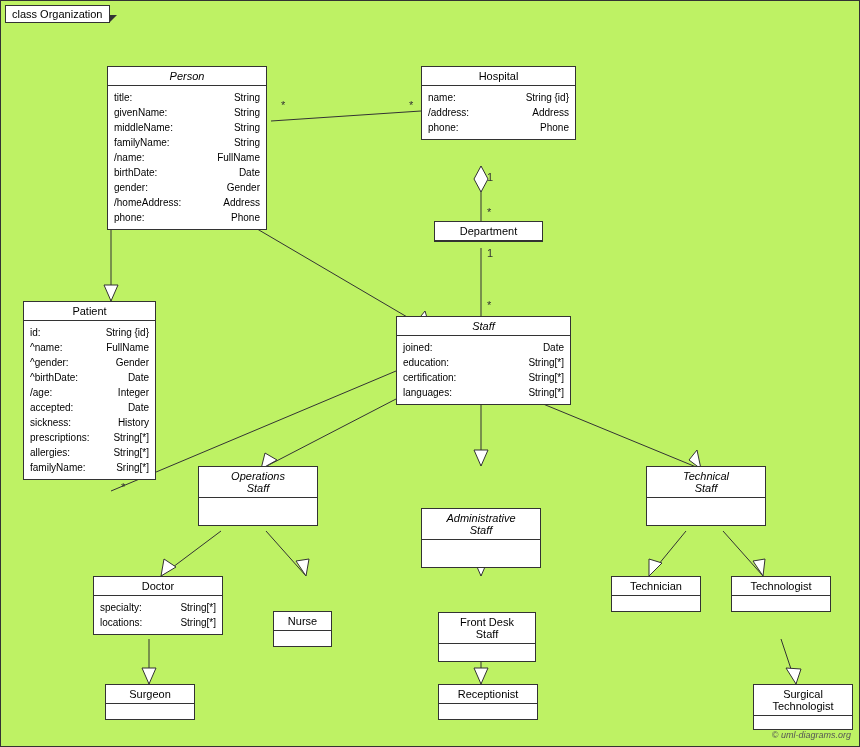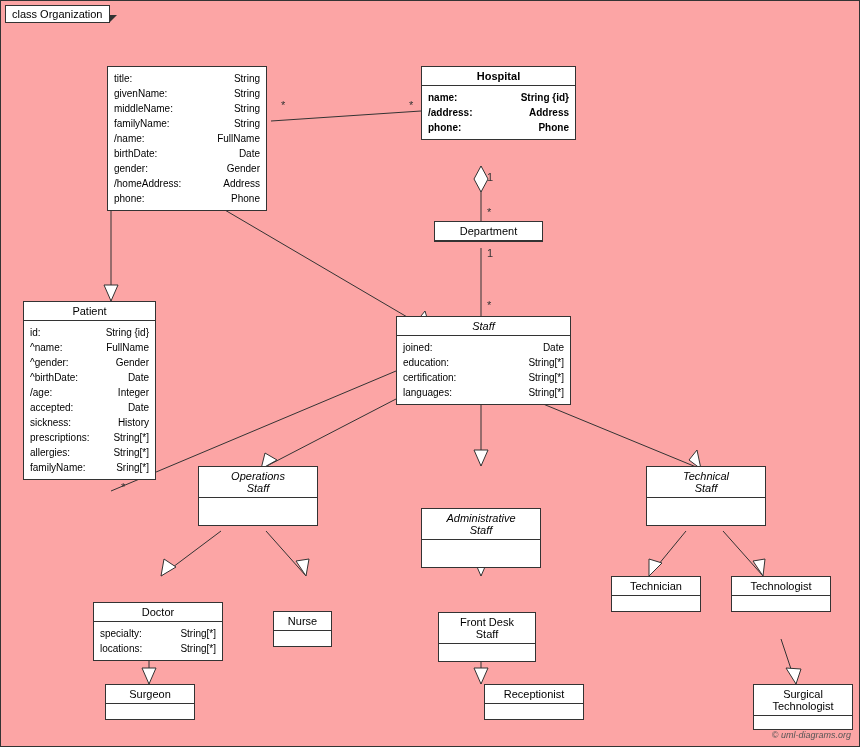--- a/index.html
+++ b/index.html
@@ -10,21 +10,21 @@
       width: 860px;
       height: 747px;
       overflow: hidden;
       position: relative;
     }
     .diagram-container {
       width: 860px;
       height: 747px;
       position: relative;
       border: 1px solid #333;
-      background: #fca5a5;
+      background: #bef264;
     }
     .corner-label {
       position: absolute;
       top: 4px;
       left: 4px;
       border: 1px solid #333;
       padding: 2px 6px;
       font-size: 11px;
       background: #fff;
     }
@@ -150,20 +150,21 @@
     <text x="486" y="215" font-size="11" fill="#333">*</text>
 
     <text x="486" y="256" font-size="11" fill="#333">1</text>
     <text x="486" y="308" font-size="11" fill="#333">*</text>
 
     <text x="120" y="490" font-size="11" fill="#333">*</text>
     <text x="248" y="518" font-size="11" fill="#333">*</text>
   </svg>
 
   <div class="uml-box" style="left:106px; top:65px; width:160px;">
+    <div class="box-title italic">Person</div>
     <div class="box-attrs">
       <div class="attr-row">
           <span class="attr-name">title:</span>
           <span class="attr-type">String</span>
         </div>
       <div class="attr-row">
           <span class="attr-name">givenName:</span>
           <span class="attr-type">String</span>
         </div>
       <div class="attr-row">
@@ -190,21 +191,21 @@
           <span class="attr-name">/homeAddress:</span>
           <span class="attr-type">Address</span>
         </div>
       <div class="attr-row">
           <span class="attr-name">phone:</span>
           <span class="attr-type">Phone</span>
         </div>
     </div>
   </div>
 
-  <div class="uml-box" style="left:420px; top:65px; width:155px;font-weight:bold;">
+  <div class="uml-box" style="left:420px; top:65px; width:155px;">
     <div class="box-title">Hospital</div>
     <div class="box-attrs">
       <div class="attr-row">
           <span class="attr-name">name:</span>
           <span class="attr-type">String {id}</span>
         </div>
       <div class="attr-row">
           <span class="attr-name">/address:</span>
           <span class="attr-type">Address</span>
         </div>
@@ -295,21 +296,21 @@
   <div class="uml-box" style="left:420px; top:465px; width:120px; min-height:60px;margin-top:42px;">
     <div class="box-title italic" style="white-space: pre-line; padding: 3px 6px;">Administrative
 Staff</div>
   </div>
 
   <div class="uml-box" style="left:645px; top:465px; width:120px; min-height:60px;">
     <div class="box-title italic" style="white-space: pre-line; padding: 3px 6px;">Technical
 Staff</div>
   </div>
 
-  <div class="uml-box" style="left:92px; top:575px; width:130px;margin-top:26px;">
+  <div class="uml-box" style="left:92px; top:575px; width:130px;">
     <div class="box-title">Doctor</div>
     <div class="box-attrs">
       <div class="attr-row">
           <span class="attr-name">specialty:</span>
           <span class="attr-type">String[*]</span>
         </div>
       <div class="attr-row">
           <span class="attr-name">locations:</span>
           <span class="attr-type">String[*]</span>
         </div>
@@ -330,21 +331,21 @@
   </div>
 
   <div class="uml-box" style="left:730px; top:575px; width:100px; min-height:36px;">
     <div class="box-title">Technologist</div>
   </div>
 
   <div class="uml-box" style="left:104px; top:683px; width:90px; min-height:36px;">
     <div class="box-title">Surgeon</div>
   </div>
 
-  <div class="uml-box" style="left:437px; top:683px; width:100px; min-height:36px;margin-left:46px;">
+  <div class="uml-box" style="left:437px; top:683px; width:100px; min-height:36px;">
     <div class="box-title">Receptionist</div>
   </div>
 
   <div class="uml-box" style="left:752px; top:683px; width:100px; min-height:46px;">
     <div class="box-title" style="white-space: pre-line; padding: 3px 6px;">Surgical
 Technologist</div>
   </div>
 
   <div class="copyright">© uml-diagrams.org</div>
 

